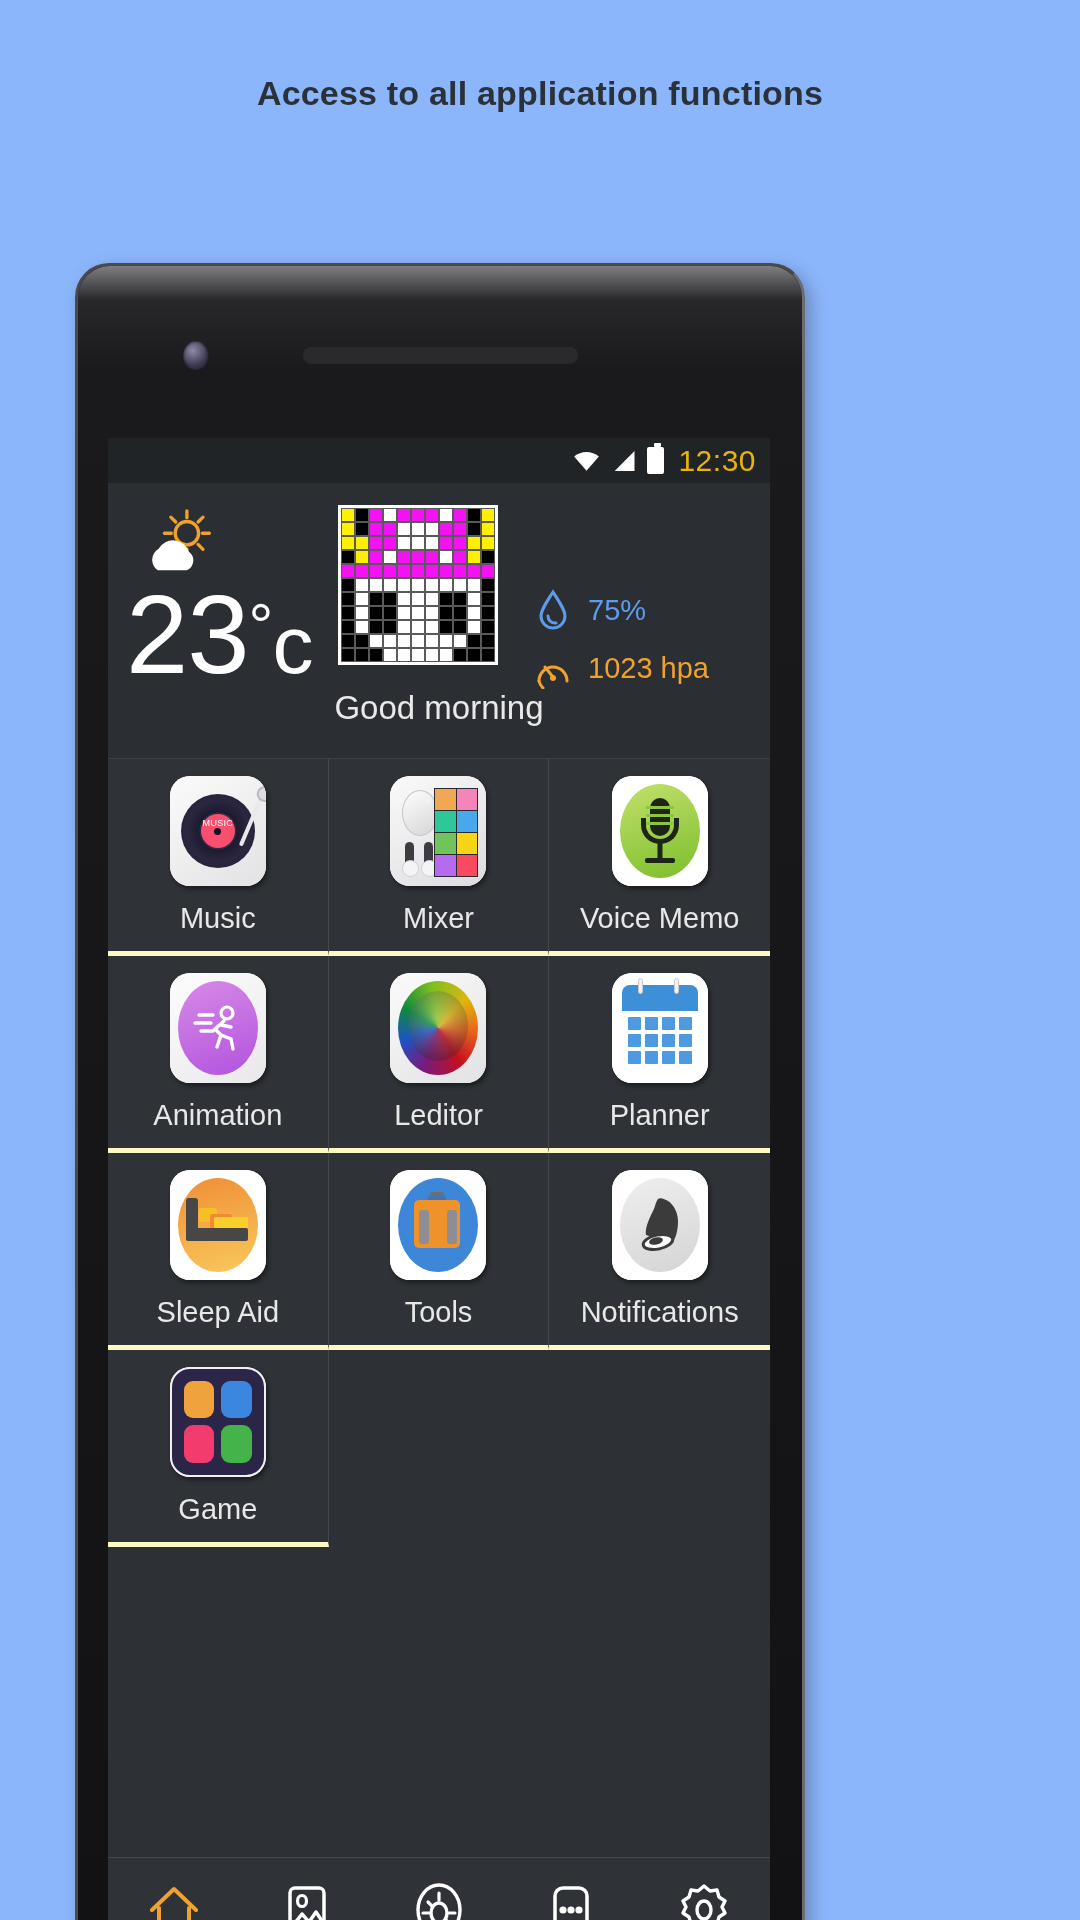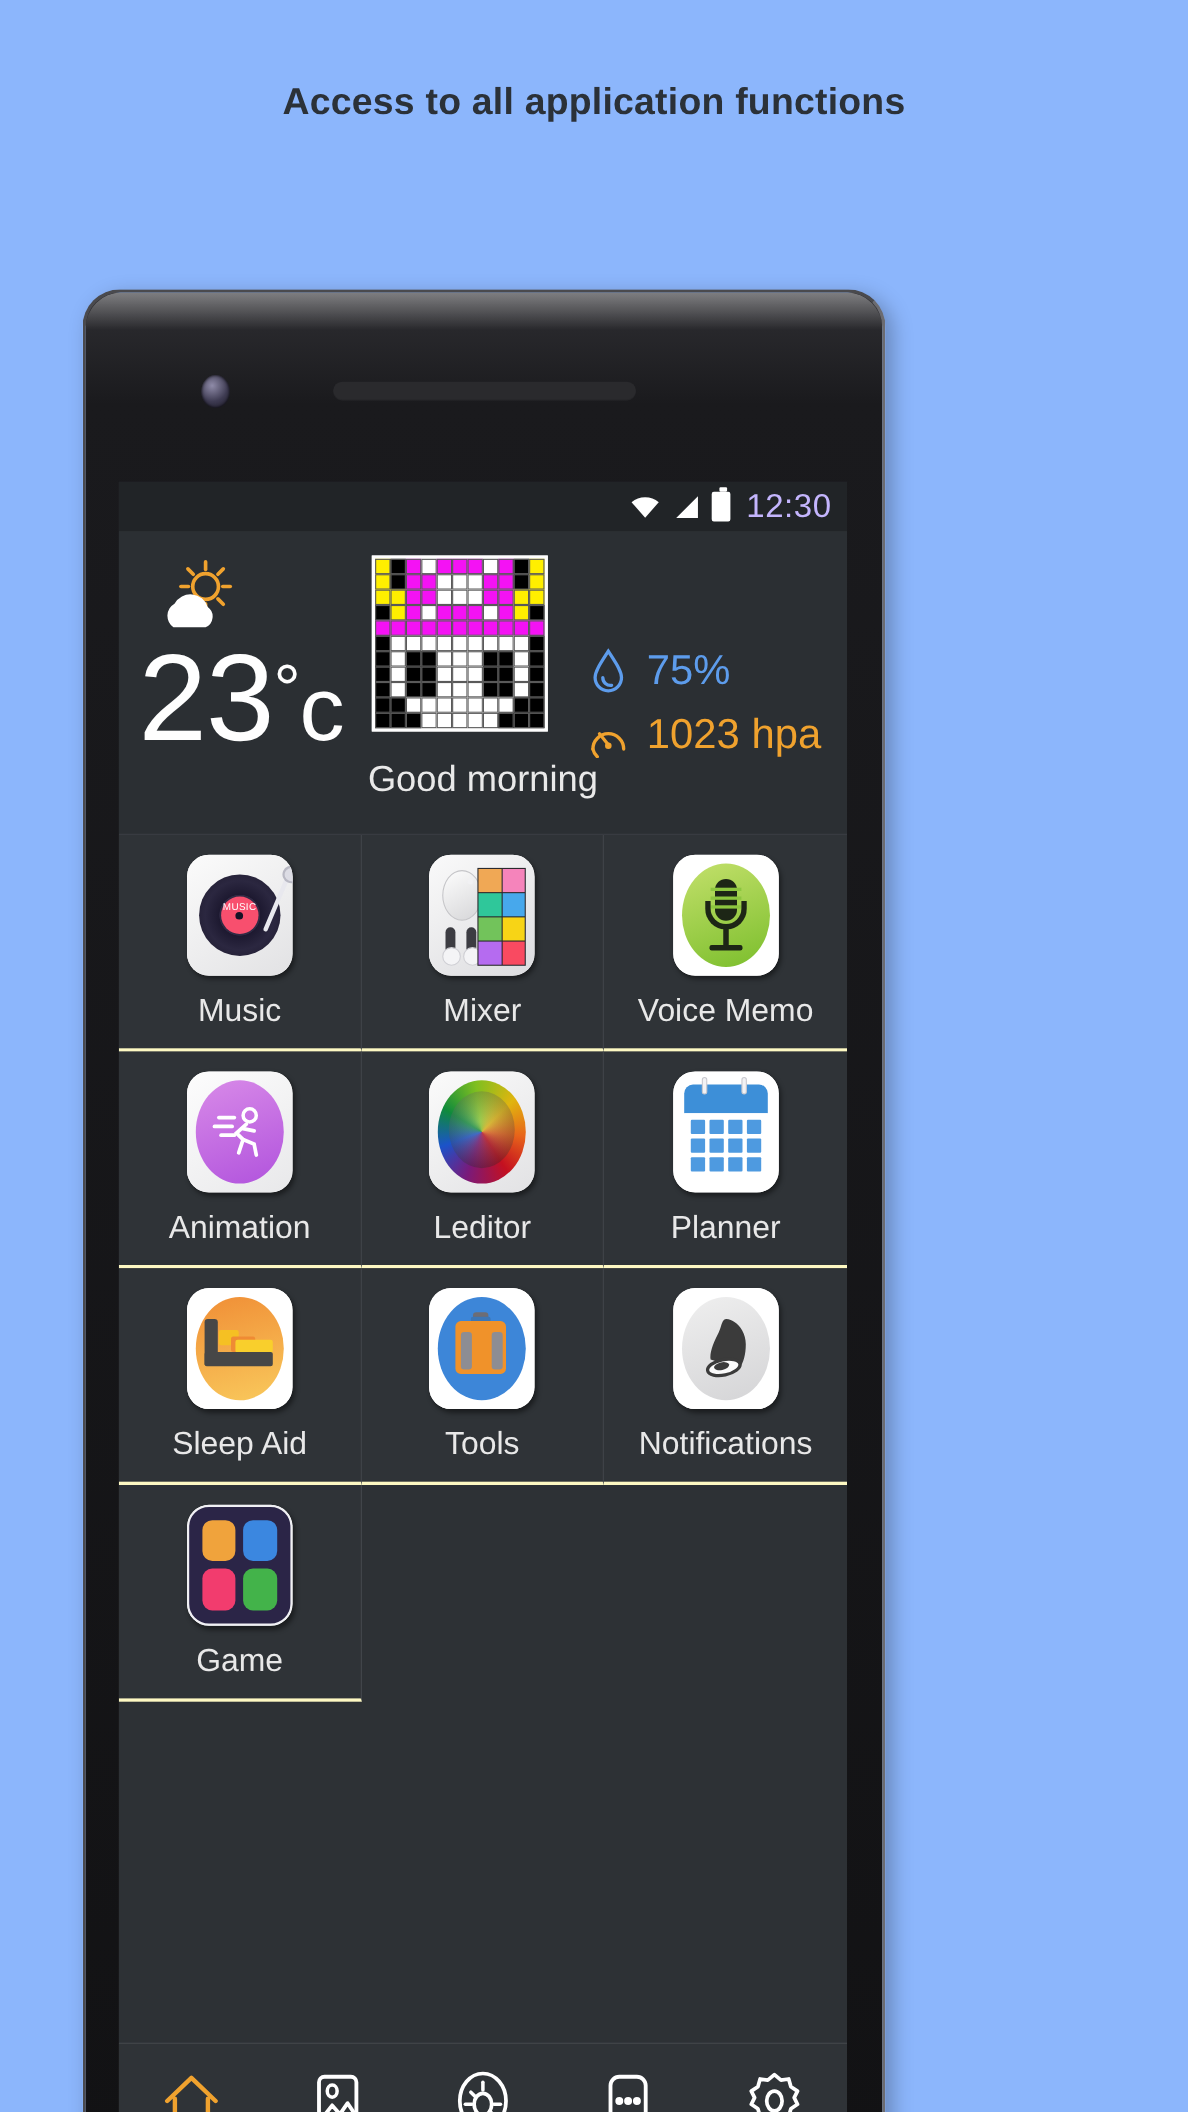--- a/index.html
+++ b/index.html
@@ -76,21 +76,21 @@
   .ico-wifi { width: 27px; height: 21px; }
   .ico-signal { width: 25px; height: 22px; }
   .ico-batt {
     width: 17px; height: 27px; border: 3px solid #fff; border-radius: 2px;
     background: #fff; position: relative;
   }
   .ico-batt::before {
     content:""; position:absolute; left:4px; top:-7px;
     width:7px; height:4px; background:#fff; border-radius:1px;
   }
-  .sb-time { color:#c4b5fd; font-size:30px; letter-spacing:.5px; margin-left:4px;text-align:center; }
+  .sb-time { color:#eab308; font-size:30px; letter-spacing:.5px; margin-left:4px;text-align:center; }
 
   
   .weather {
     position: relative; height: 276px; background: #2b2f33;
     border-bottom: 1px solid #3c4045;
   }
   .wx-icon { position: absolute; left: 36px; top: 26px; width: 78px; height: 66px; }
   .wx-temp {
     position: absolute; left: 18px; top: 96px;
     color:#fefefe; font-size: 112px; font-weight: 300; letter-spacing: -1px;
@@ -111,28 +111,28 @@
   .pix i.m { background:#f412f4; }
   .pix i.w { background:#ffffff; }
 
   .greeting {
     position:absolute; left:0; right:0; top: 206px; text-align:center;
     color:#e9e9e9; font-size: 33px; font-weight: 400;
   }
 
   .wx-stats { position:absolute; right: 14px; top: 98px; width: 220px; }
   .wx-row { display:flex; align-items:center; gap: 18px; height: 58px; }
-  .wx-val { font-size: 38px; font-weight: 400; }
+  .wx-val { font-size: 29px; font-weight: 400; }
   .wx-val.hum { color:#5d9cec; }
   .wx-val.pres { color:#f0a22e; }
 
   
   .grid { display: grid; grid-template-columns: repeat(3, 1fr); }
   .cell {
-    height: 197px; border-right: 1px solid #44484d; border-bottom: 3px solid #fef9c3;
+    height: 197px; border-right: 1px solid #44484d; border-bottom: 5px solid #fef9c3;
     display:flex; flex-direction:column; align-items:center; justify-content:center;
     background: #2f3337; position: relative;
   }
   .cell:nth-child(3n) { border-right: none; }
   .app-ico {
     width: 96px; height: 110px; border-radius: 20px;
     background:#ffffff; position: relative; overflow: hidden;
     box-shadow: 2px 3px 5px rgba(0,0,0,.45);
   }
   .app-label { margin-top: 16px; color:#e8e8e8; font-size: 29px; }

